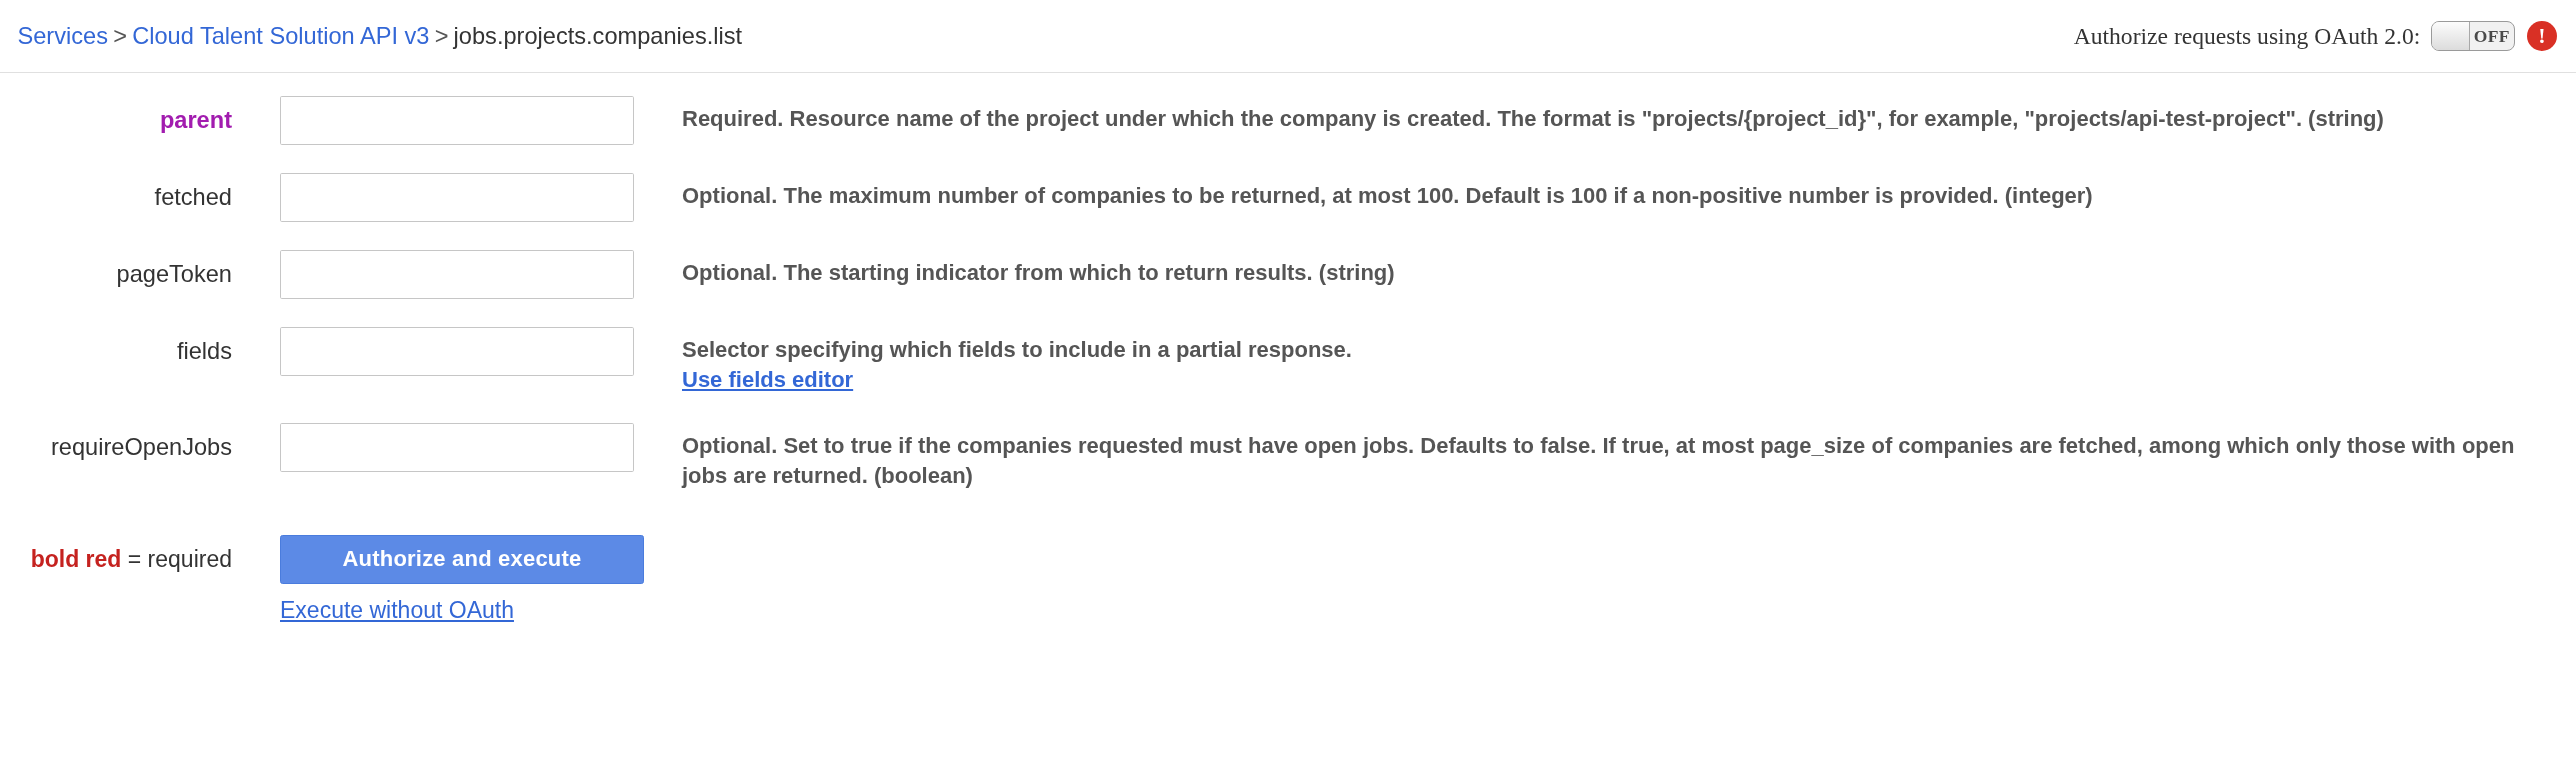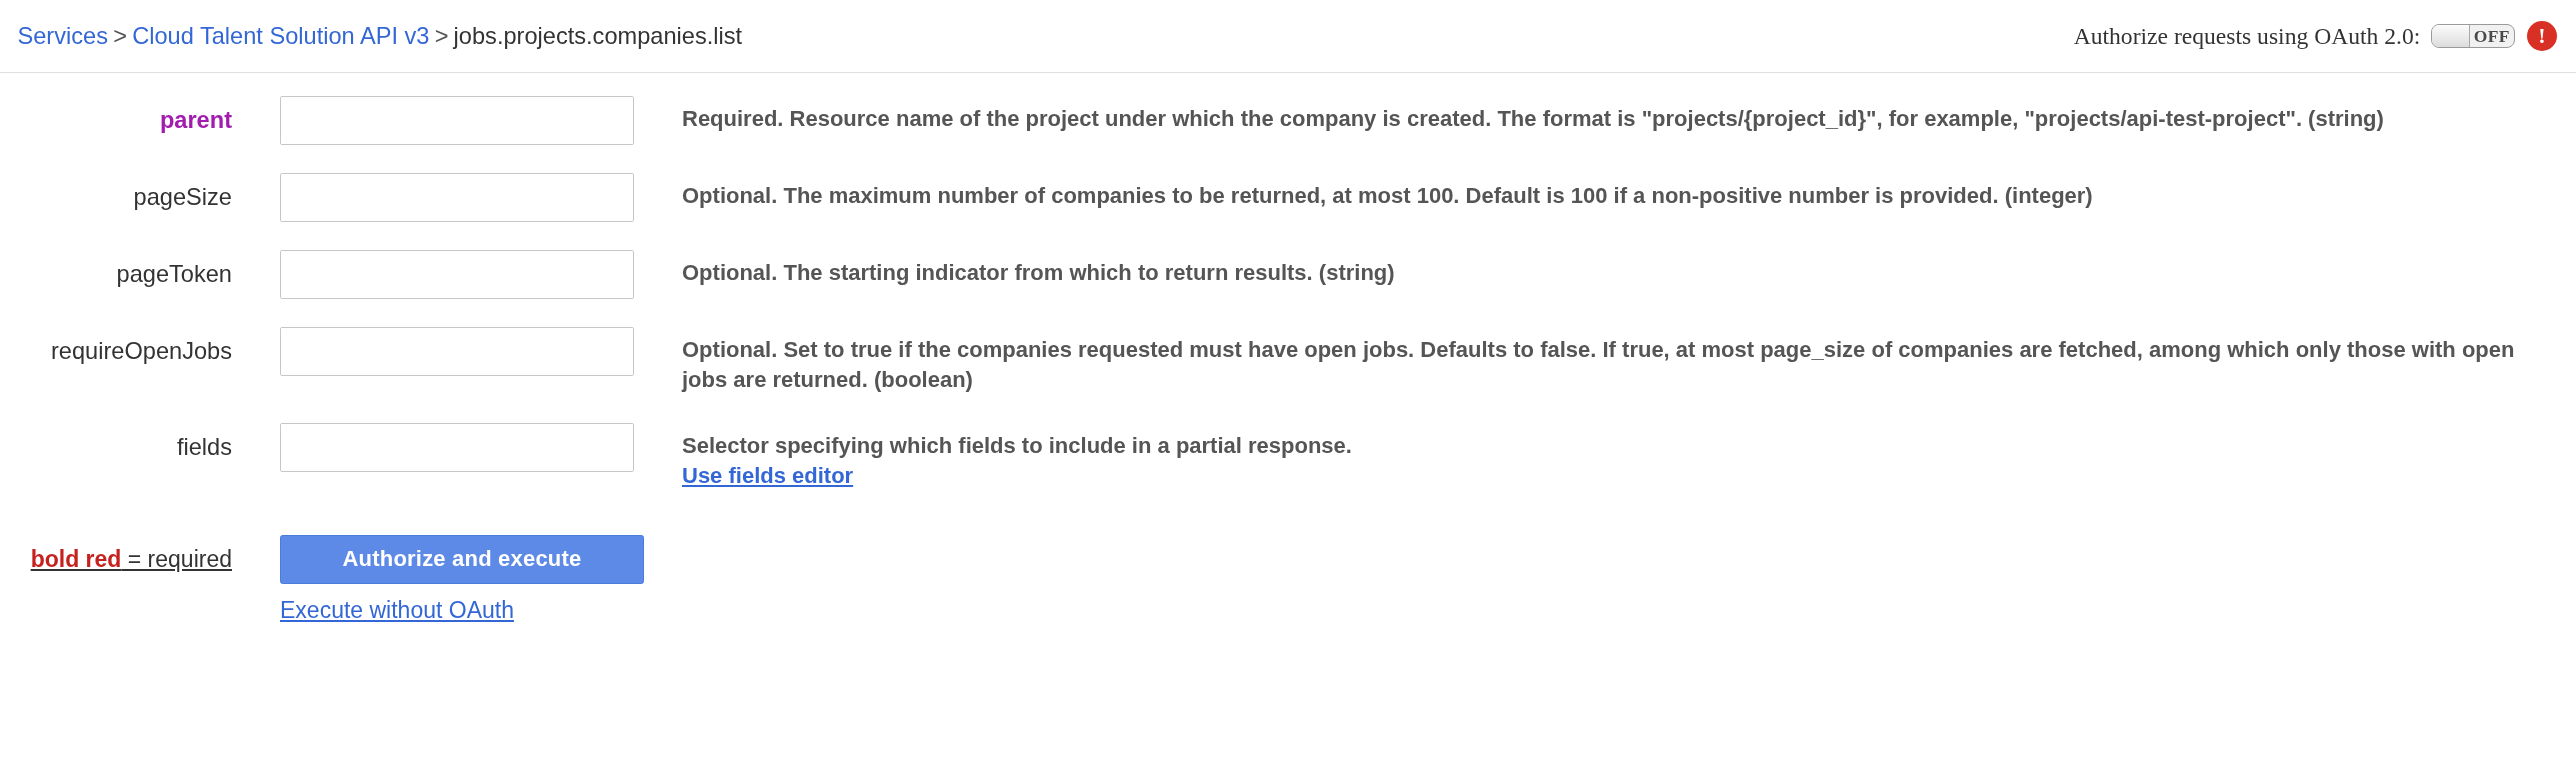--- a/index.html
+++ b/index.html
@@ -53,21 +53,21 @@
   }
   .auth-label {
     font-size: 23.6px;
     color: #333;
     margin-right: 10.5px;
   }
   .toggle {
     display: inline-flex;
     align-items: center;
     width: 84px;
-    height: 24px;
+    height: 30px;
     border: 0.9px solid #9a9a9a;
     border-radius: 8px;
     background: #f1f1f1;
     overflow: hidden;
     cursor: pointer;
   }
   .toggle .knob {
     width: 38px;
     height: 100%;
     background: linear-gradient(#fcfcfc, #dcdcdc);
@@ -153,21 +153,20 @@
     display: flex;
     align-items: flex-start;
     margin-top: 44px;
   }
   .footer-row .legend {
     width: 232px;
     text-align: right;
     font-size: 23px;
     color: #333;
     line-height: 49px;
-    text-decoration: underline;
   }
   .legend b {
     color: #c5221f;
     font-weight: bold;
   }
   .actions {
     margin-left: 48px;
     width: 354px;
   }
   .exec-btn {
@@ -215,54 +214,54 @@
 
   <div class="row">
     <div class="label required">parent</div>
     <div class="field">
       <input type="text" placeholder="" style="">
     </div>
     <div class="desc">Required. Resource name of the project under which the company is created. The format is "projects/{project_id}", for example, "projects/api-test-project". (string)</div>
   </div>
 
   <div class="row">
-    <div class="label">pageSize</div>
+    <div class="label">fetched</div>
     <div class="field">
       <input type="text" placeholder="" style="">
     </div>
     <div class="desc">Optional. The maximum number of companies to be returned, at most 100. Default is 100 if a non-positive number is provided. (integer)</div>
   </div>
 
   <div class="row">
     <div class="label">pageToken</div>
     <div class="field">
       <input type="text" placeholder="" style="">
     </div>
     <div class="desc">Optional. The starting indicator from which to return results. (string)</div>
-  </div>
-
-  <div class="row">
-    <div class="label">requireOpenJobs</div>
-    <div class="field">
-      <input type="text" placeholder="" style="">
-    </div>
-    <div class="desc">Optional. Set to true if the companies requested must have open jobs. Defaults to false. If true, at most page_size of companies are fetched, among which only those with open jobs are returned. (boolean)</div>
   </div>
 
   <div class="row">
     <div class="label">fields</div>
     <div class="field">
       <input type="text" placeholder="" style="">
     </div>
     <div class="desc">
       <span>Selector specifying which fields to include in a partial response.</span>
       <span class="line2"><a href="#">Use fields editor</a></span>
     </div>
   </div>
 
+  <div class="row">
+    <div class="label">requireOpenJobs</div>
+    <div class="field">
+      <input type="text" placeholder="" style="">
+    </div>
+    <div class="desc">Optional. Set to true if the companies requested must have open jobs. Defaults to false. If true, at most page_size of companies are fetched, among which only those with open jobs are returned. (boolean)</div>
+  </div>
+
   <div class="footer-row">
     <div class="legend">
       <b>bold red</b><span> = required</span>
     </div>
     <div class="actions">
       <button class="exec-btn">Authorize and execute</button>
       <a class="no-oauth" href="#">Execute without OAuth</a>
     </div>
   </div>
 

